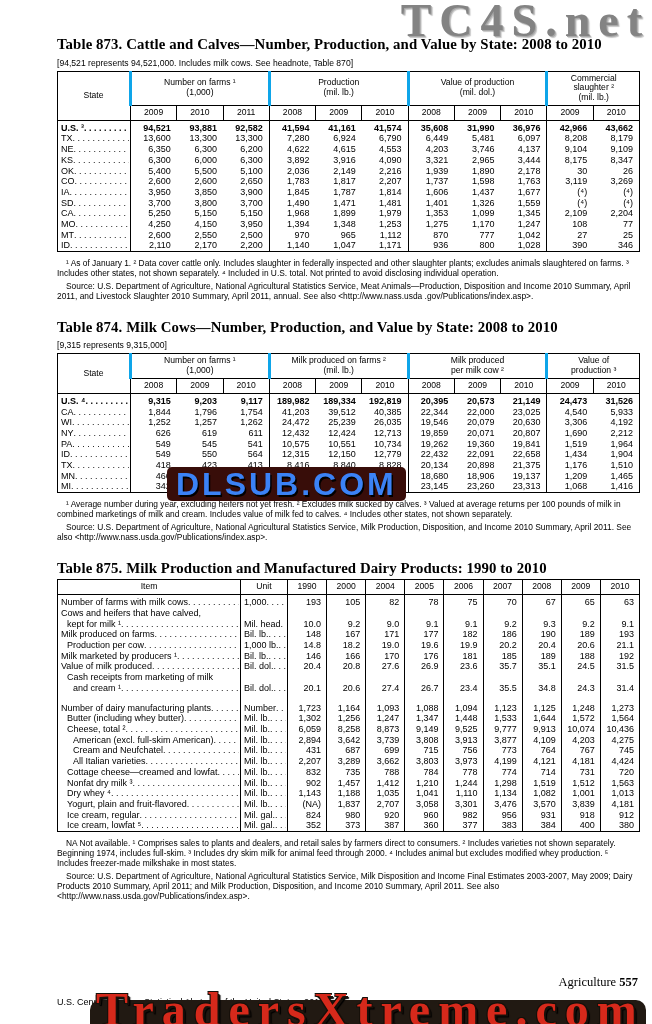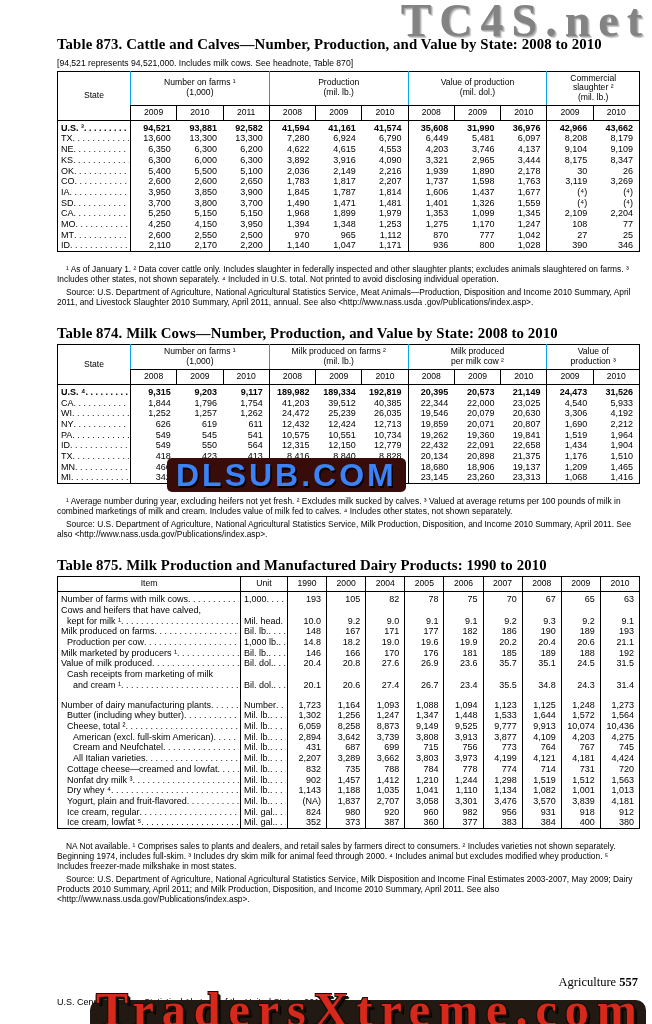--- a/index.html
+++ b/index.html
@@ -4,26 +4,26 @@
 <style>
   *{margin:0;padding:0;box-sizing:border-box;}
   html,body{background:#ffffff;}
   .page{position:relative;width:652px;height:1024px;background:#fff;overflow:hidden;
         font-family:"Liberation Sans",sans-serif;color:#000;}
   .content{padding:36px 12px 0 57px;}
   .tt{font-family:"Liberation Serif",serif;font-weight:bold;font-size:14.8px;line-height:17.5px;letter-spacing:.1px;}
   .bracket{font-size:8.6px;line-height:10px;margin:4px 0 3px;}
   .gap{height:18px;}
   .fnote,.src{font-size:8.4px;line-height:10.2px;text-indent:9px;}
-  .fnote{margin-top:12px;}
+  .fnote{margin-top:6px;}
   .src{margin-top:2px;}
 
   table.dt{width:100%;border-collapse:collapse;table-layout:fixed;border:1px solid #000;margin-top:2px;}
   .dt th{font-weight:normal;font-size:8.6px;line-height:9.8px;text-align:center;vertical-align:middle;padding:2px 1px;border-bottom:1px solid #000;}
-  .dt th.grp{border-left:1px solid #0ea5e9;}
+  .dt th.grp{border-left:3px solid #0ea5e9;}
   .dt th.yr{border-left:1px solid #000;border-top:1px solid #000;padding:2px 0;margin-left:16px;}
   .dt th.statehead,.dt th.ih{border-left:none;}
   .dt td{font-size:9px;line-height:10.7px;vertical-align:bottom;white-space:nowrap;overflow:hidden;
          padding:0 6px 0 0;text-align:right;}
   .dt td.state,.dt td.item,.dt td.unit{text-align:left;padding:0 1px 0 3px;}
   .dt td.gb,.dt td.vb,.dt th.vb{border-left:1px solid #000;}
   .dt tr.bold td{font-weight:bold;}
   .dt tbody tr:first-child td{padding-top:2px;}
   .dt tr.sp td{height:9px;}
   #t875 td.num{padding-right:5px;}
@@ -326,20 +326,21 @@
             <td class="num">346</td>
           </tr>
         </tbody>
       </table>
     <div class="fnote">¹ As of January 1. ² Data cover cattle only. Includes slaughter in federally inspected and other slaughter plants; excludes animals slaughtered on farms. ³ Includes other states, not shown separately. ⁴ Included in U.S. total. Not printed to avoid disclosing individual operation.</div>
     <div class="src">Source: U.S. Department of Agriculture, National Agricultural Statistics Service, Meat Animals—Production, Disposition and Income 2010 Summary, April 2011, and Livestock Slaughter 2010 Summary, April 2011, annual. See also &lt;http://www.nass.usda .gov/Publications/index.asp&gt;.</div>
 
     <div class="gap"></div>
 
     <h2 class="tt">Table 874. Milk Cows—Number, Production, and Value by State: 2008 to 2010</h2>
+    <div class="bracket">[9,315 represents 9,315,000]</div>
     <div class="twrap">
       <table class="dt" id="t874">
           <colgroup>
             <col style="width:73px">
             <col>
             <col>
             <col>
             <col>
             <col>
             <col>

